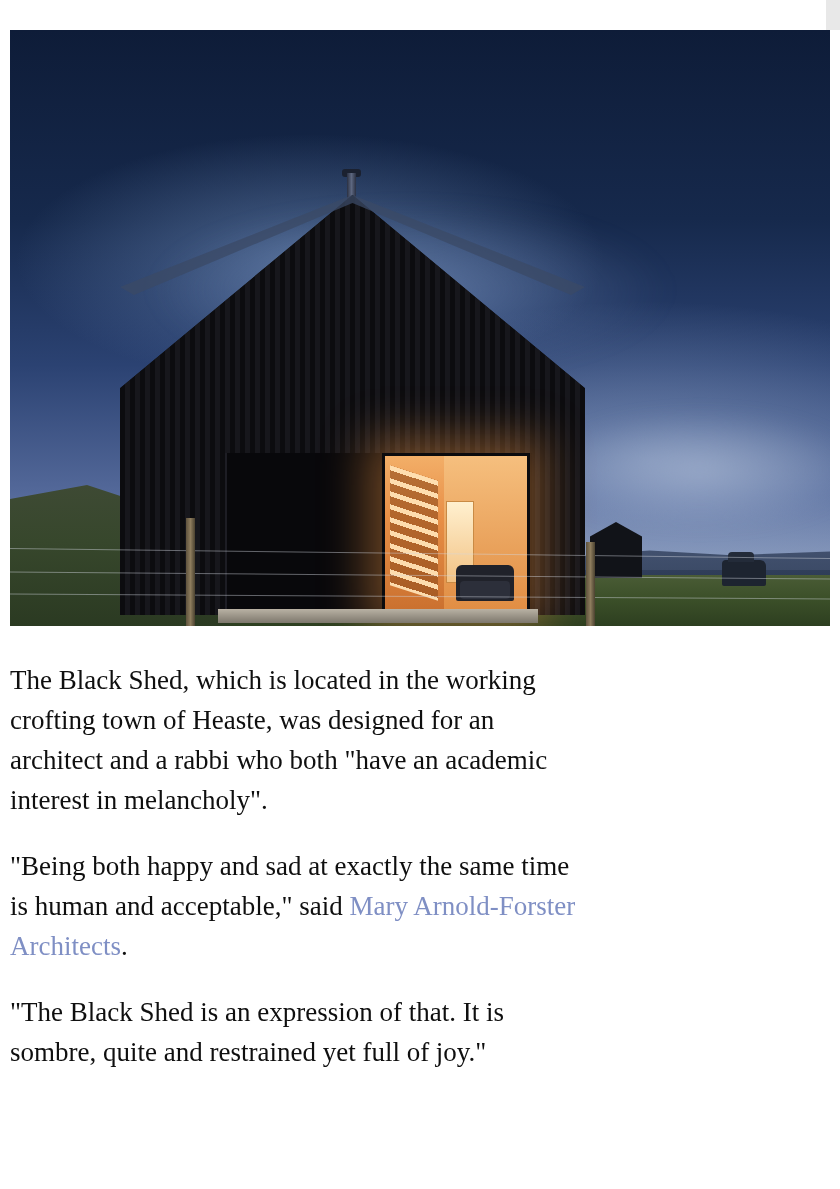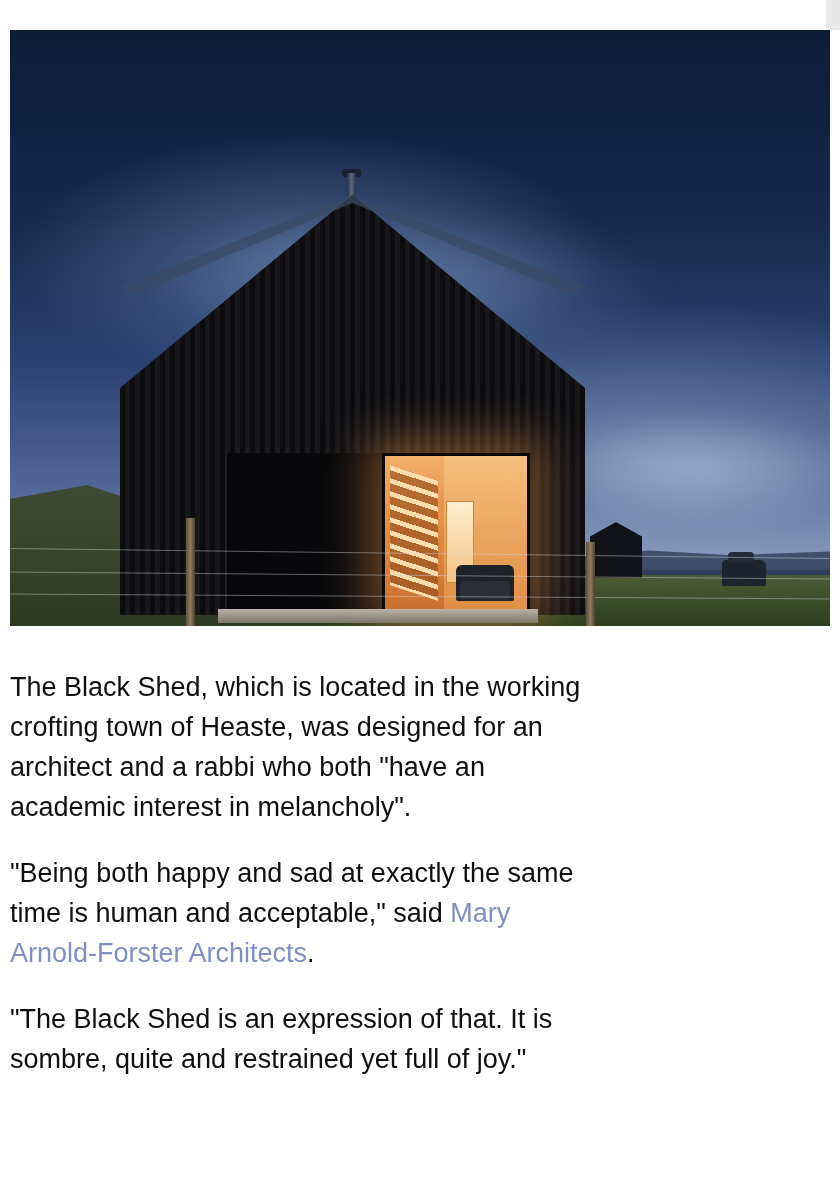--- a/index.html
+++ b/index.html
@@ -269,25 +269,25 @@
   .wire-3 { top: 566px; transform: rotate(0.35deg); }
 
   
   .article {
     position: absolute;
     left: 10px;
     top: 660px;
     width: 580px;
   }
   .article p {
-    margin: 7px 0 26px 0;
+    margin: 0 0 26px 0;
     font-size: 27px;
     line-height: 40px;
     color: #0f0f0f;
-    font-family: Liberation Sans, sans-serif;
+    font-family: Liberation Serif, serif;
   }
   .article p:last-child { margin-bottom: 0; }
   .link {
     color: #7f8fc4;
     text-decoration: none;
   }
 </style>
 </head>
 <body>
 

